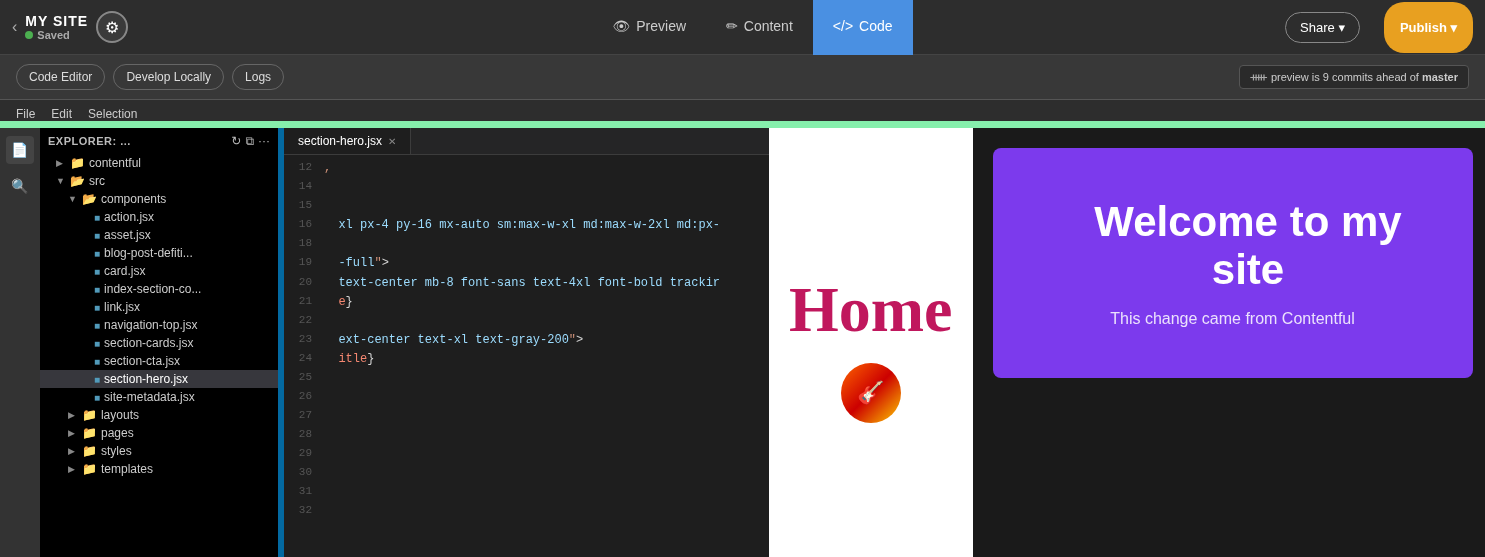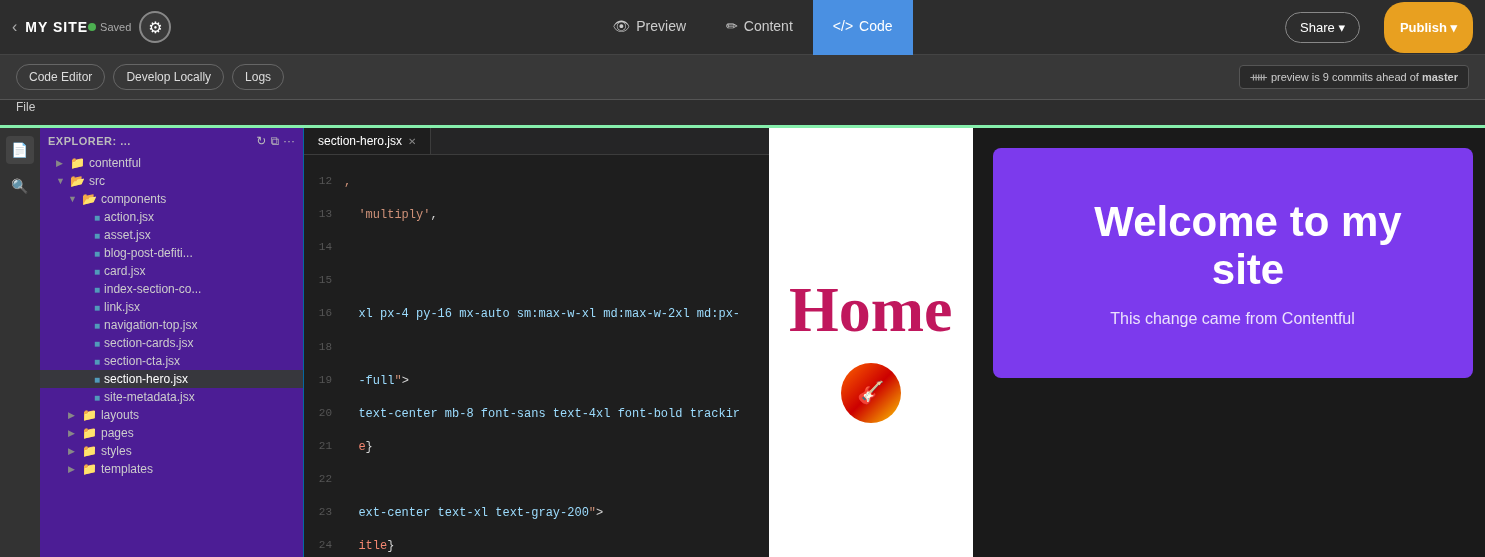--- a/index.html
+++ b/index.html
@@ -5,23 +5,23 @@
     * { box-sizing: border-box; margin: 0; padding: 0; }
     body { font-family: -apple-system, BlinkMacSystemFont, 'Segoe UI', sans-serif; background: #2d2d2d; overflow: hidden; width: 1485px; height: 557px; }
 
     
     .top-nav {
       display: flex; align-items: center; background: #2d2d2d; height: 55px;
       border-bottom: 1px solid #444; padding: 0 12px; gap: 12px;
     }
     .nav-left { display: flex; align-items: center; gap: 8px; min-width: 220px; }
     .nav-back { color: #aaa; font-size: 16px; cursor: pointer; }
-    .site-info { display: flex; flex-direction: row; }
+    .site-info { display: flex; flex-direction: column; }
     .site-name { color: #fff; font-weight: 700; font-size: 14px; letter-spacing: 1px; }
-    .site-saved { display: flex; align-items: center; gap: 4px; font-size: 11px; color: #aaa; }
+    .site-saved { display: flex; align-items: center; gap: 4px; font-size: 11px; color: #aaa; font-weight: bold; }
     .saved-dot { width: 8px; height: 8px; border-radius: 50%; background: #4caf50; display: inline-block; }
     .gear-btn { width: 32px; height: 32px; border-radius: 50%; border: 2px solid #888; background: #3a3a3a; color: #fff; font-size: 16px; cursor: pointer; display: flex; align-items: center; justify-content: center; }
     .nav-center { display: flex; align-items: center; justify-content: center; flex: 1; gap: 0; }
     .nav-tab { display: flex; align-items: center; gap: 6px; padding: 0 20px; height: 55px; color: #ccc; font-size: 14px; cursor: pointer; border-bottom: 3px solid transparent; }
     .nav-tab.active { background: #4a90e2; color: #fff; border-bottom: 3px solid #4a90e2; }
     .nav-tab .tab-icon { font-size: 14px; }
     .nav-right { display: flex; align-items: center; gap: 24px; min-width: 200px; justify-content: flex-end; }
     .share-btn { border: 1px solid #888; background: transparent; color: #fff; padding: 7px 14px; border-radius: 20px; font-size: 13px; cursor: pointer; display: flex; align-items: center; gap: 4px; }
     .publish-btn { background: #e8a020; color: #fff; border: none; padding: 18px 16px; border-radius: 20px; font-size: 13px; font-weight: 600; cursor: pointer; display: flex; align-items: center; gap: 4px; }
 
@@ -29,30 +29,30 @@
     .secondary-nav {
       display: flex; align-items: center; background: #383838; height: 45px;
       border-bottom: 1px solid #555; padding: 0 16px; gap: 8px;
     }
     .sec-btn { border: 1px solid #666; background: transparent; color: #ddd; padding: 5px 12px; border-radius: 15px; font-size: 12px; cursor: pointer; }
     .commit-info { margin-left: auto; background: #2a2a2a; border: 1px solid #555; border-radius: 4px; padding: 4px 10px; font-size: 11px; color: #ccc; display: flex; align-items: center; gap: 4px; }
     .commit-icon { font-size: 12px; color: #aaa; }
 
     
     .menu-bar {
-      display: flex; align-items: flex-start; background: #2d2d2d; height: 28px;
-      padding: 0 16px; gap: 16px; border-bottom: 3px solid #86efac; flex-direction: column;
+      display: flex; align-items: flex-end; background: #2d2d2d; height: 28px;
+      padding: 0 16px; gap: 16px; border-bottom: 7px solid #86efac;
     }
     .menu-item { color: #ccc; font-size: 12px; cursor: pointer; }
 
     
     .main-area { display: flex; height: calc(557px - 55px - 45px - 28px); }
 
     
-    .sidebar { width: 264px; background: #4c1d95; border-right: 1px solid #0369a1; overflow-y: auto; }
+    .sidebar { width: 244px; background: #000000; border-right: 6px solid #0369a1; overflow-y: auto; }
     .sidebar-header { display: flex; align-items: center; justify-content: space-between; padding: 6px 8px; color: #bbb; font-size: 11px; font-weight: 600; letter-spacing: 0.5px; }
     .sidebar-icons { display: flex; gap: 4px; }
     .sidebar-icon-btn { background: none; border: none; color: #bbb; cursor: pointer; font-size: 12px; }
     .tree-item { display: flex; align-items: center; gap: 4px; padding: 2px 4px 2px 8px; font-size: 12px; color: #ccc; cursor: pointer; white-space: nowrap; overflow: hidden; text-overflow: ellipsis; }
     .tree-item.active { background: #37373d; color: #fff; }
     .tree-item .arrow { font-size: 9px; color: #888; width: 10px; }
     .tree-item .folder-icon { color: #dcb67a; font-size: 12px; }
     .tree-item .file-icon { color: #519aba; font-size: 10px; margin-left: 14px; }
     .tree-indent-1 { padding-left: 16px; }
     .tree-indent-2 { padding-left: 28px; }
@@ -63,21 +63,21 @@
     .icon-bar-btn { width: 28px; height: 28px; display: flex; align-items: center; justify-content: center; color: #888; cursor: pointer; border-radius: 4px; font-size: 14px; }
     .icon-bar-btn.active { color: #fff; background: #444; }
 
     
     .code-editor { flex: 1; background: #1e1e1e; overflow: hidden; display: flex; flex-direction: column; }
     .editor-tabs { display: flex; background: #252526; border-bottom: 1px solid #3c3c3c; }
     .editor-tab { display: flex; align-items: center; gap: 6px; padding: 6px 14px; font-size: 12px; color: #ccc; cursor: pointer; border-right: 1px solid #3c3c3c; }
     .editor-tab.active { background: #1e1e1e; color: #fff; }
     .editor-tab .close-btn { font-size: 10px; color: #888; cursor: pointer; }
     .code-content { flex: 1; padding: 4px 0; overflow: hidden; font-family: 'Courier New', monospace; font-size: 12px; line-height: 1.6; }
-    .code-line { display: flex; min-height: 19px; margin-top: 14px; }
+    .code-line { display: flex; min-height: 19px; }
     .line-num { width: 40px; text-align: right; padding-right: 12px; color: #555; user-select: none; font-size: 11px; }
     .line-code { color: #d4d4d4; white-space: pre; overflow: hidden; }
     .tok-string { color: #ce9178; }
     .tok-attr { color: #9cdcfe; }
     .tok-orange { color: #f48771; }
 
     
     .preview-panel { width: 716px; background: #fff; overflow-y: auto; display: flex; flex-direction: row; }
     .preview-top { background: #fff; display: flex; flex-direction: column; align-items: center; padding: 30px 20px 20px; min-height: 280px; justify-content: center; }
     .preview-home-title { color: #c0175d; font-size: 64px; font-weight: 700; font-family: Georgia, serif; }
@@ -249,24 +249,20 @@
         <span>section-hero.jsx</span>
         <span class="close-btn">✕</span>
       </div>
     </div>
     <div class="code-content">
       <div class="code-line">
           <span class="line-num">12</span>
           <span class="line-code tok-string">,</span>
         </div>
       <div class="code-line">
-          <span class="line-num">13</span>
-          <span class="line-code">  <span class="tok-string">'multiply'</span>,</span>
-        </div>
-      <div class="code-line">
           <span class="line-num">14</span>
           <span class="line-code"></span>
         </div>
       <div class="code-line">
           <span class="line-num">15</span>
           <span class="line-code"></span>
         </div>
       <div class="code-line">
           <span class="line-num">16</span>
           <span class="line-code">  <span class="tok-attr">xl px-4 py-16 mx-auto sm:max-w-xl md:max-w-2xl md:px-</span></span>

